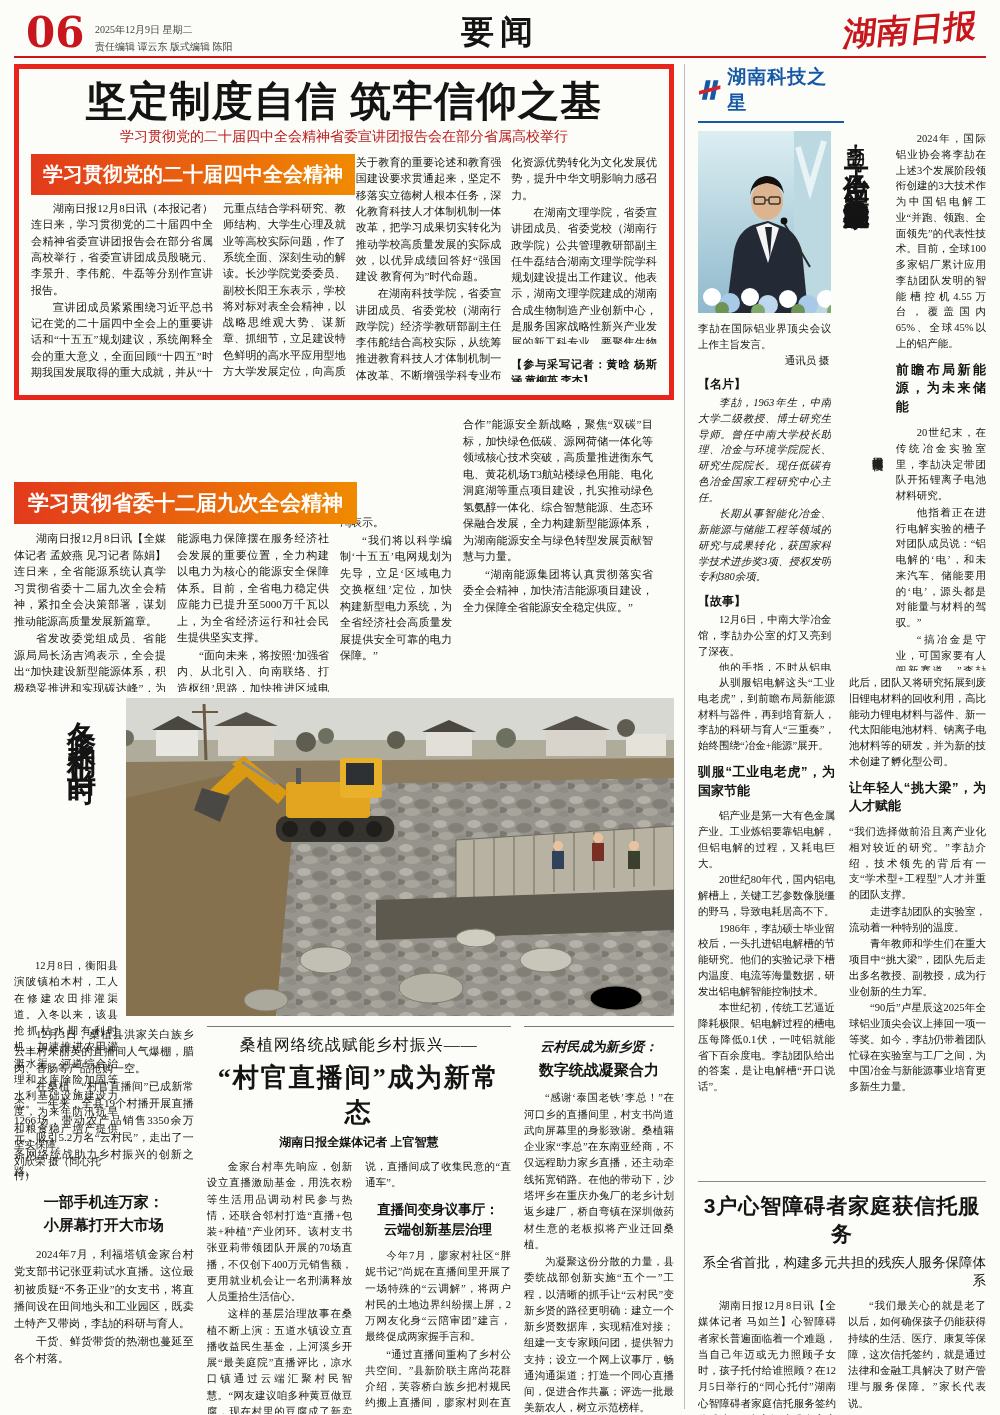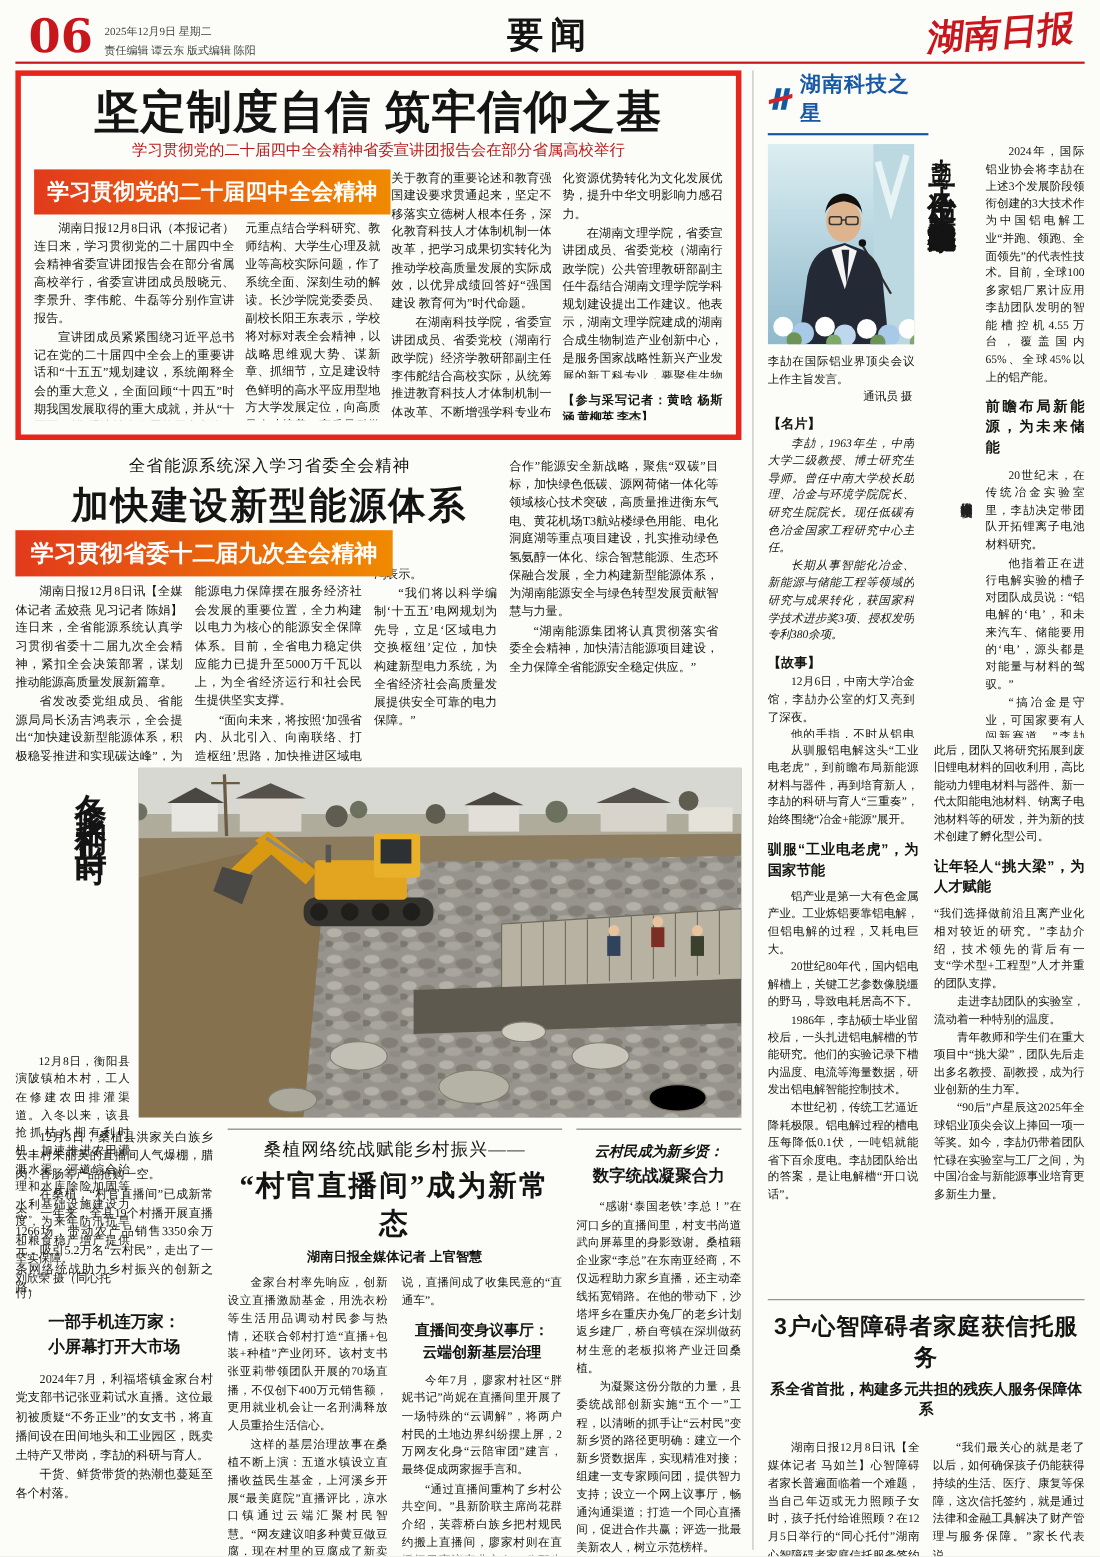--- a/index.html
+++ b/index.html
@@ -88,21 +88,21 @@
   .vh{writing-mode:vertical-rl;font-weight:900;line-height:1.05;}
   .vname{font-size:18px;letter-spacing:2px;}
   .vbig{font-size:26px;}
   .vby{writing-mode:vertical-rl;font-size:11px;margin-top:318px;color:#222;}
   .tr{width:96px;font-size:10.5px;line-height:1.5;overflow:hidden;}
   .rail-sub{font-weight:700;font-size:13px;line-height:1.45;margin:8px 0;text-align:justify;}
   .botzone{display:flex;gap:14px;height:500px;margin-top:4px;}
   .bz{width:139px;font-size:10.5px;line-height:1.5;overflow:hidden;}
   .trust{border-top:1px solid #888;margin-top:6px;padding-top:10px;}
   .t-hl{margin:0;text-align:center;font-size:21px;font-weight:900;letter-spacing:1px;}
-  .t-sub{text-align:center;font-size:13.5px;font-weight:700;margin:6px 0 19px;}
+  .t-sub{text-align:right;font-size:13.5px;font-weight:400;margin:6px 0 8px;}
   .trust-cols{column-count:2;column-gap:12px;font-size:10.5px;line-height:1.55;height:188px;overflow:hidden;}
 </style>
 </head>
 <body>
 
 <div class="page">
 
   <div class="hdr">
     <div class="pagenum">06</div>
     <div class="hdr-meta">
@@ -142,24 +142,20 @@
           <div class="plist">
               <p class="para">化资源优势转化为文化发展优势，提升中华文明影响力感召力。</p>
               <p class="para">在湖南文理学院，省委宣讲团成员、省委党校（湖南行政学院）公共管理教研部副主任牛磊结合湖南文理学院学科规划建设提出工作建议。他表示，湖南文理学院建成的湖南合成生物制造产业创新中心，是服务国家战略性新兴产业发展的新工科专业，要聚焦生物系统设计与工程技术交叉领域，培养掌握基因工程、代谢工程等核心技术的复合型创新人才。湖南文理学院马克思主义学院副院长朱凯玲表示，全会擘画的宏伟蓝图，彰显了党中央卓越的战略谋划能力，让广大高校师生对国家的发展充满信心。接下来，将把全会精神的核心要义转化为思政课的政治底色，引导学生坚定制度自信，筑牢信仰之基，增强历史主动。</p>
             </div>
           <div class="lead-tail">【参与采写记者：黄晗 杨斯涵 黄柳英 李杰】</div>
         </div>
       </div>
     </section>
 
     <section class="energy">
-      <div class="e-head">
-        <div class="e-kicker">全省能源系统深入学习省委全会精神</div>
-        <h2 class="e-hl sans">加快建设新型能源体系</h2>
-      </div>
       <div class="banner banner-energy sans">学习贯彻省委十二届九次全会精神</div>
       <div class="e-cols">
         <div class="ecol ec1">
             <div class="plist">
               <p class="para">湖南日报12月8日讯【全媒体记者 孟姣燕 见习记者 陈娟】连日来，全省能源系统认真学习贯彻省委十二届九次全会精神，紧扣全会决策部署，谋划推动能源高质量发展新篇章。</p>
               <p class="para">省发改委党组成员、省能源局局长汤吉鸿表示，全会提出“加快建设新型能源体系，积极稳妥推进和实现碳达峰”，为湖南“十五五”能源发展确立了新航向。“十四五”以来，省委、省政府始终将</p>
             </div>
           </div>
         <div class="ecol ec2" data-first-noindent="">
             <div class="plist">

